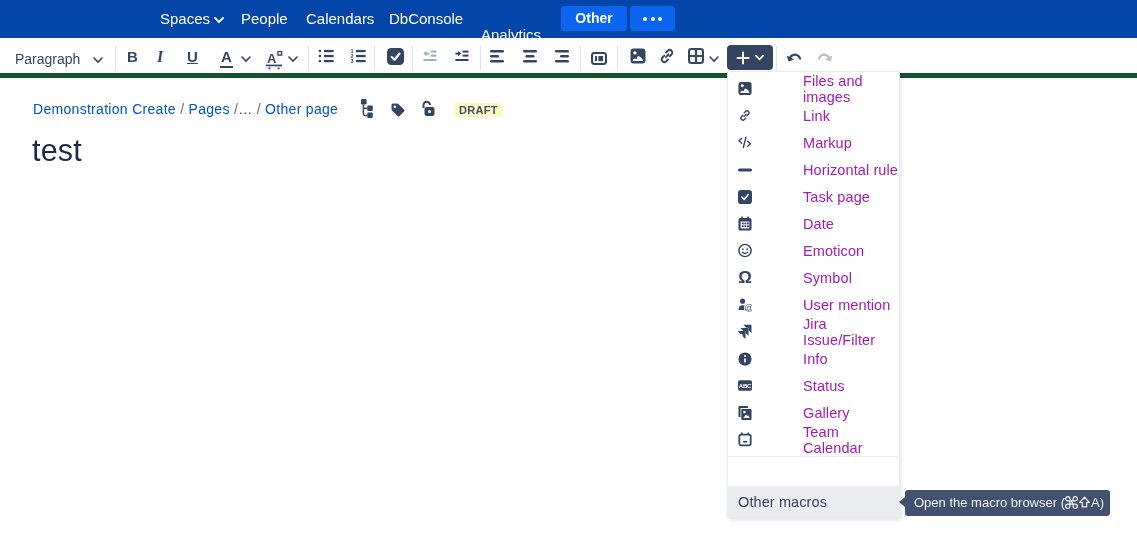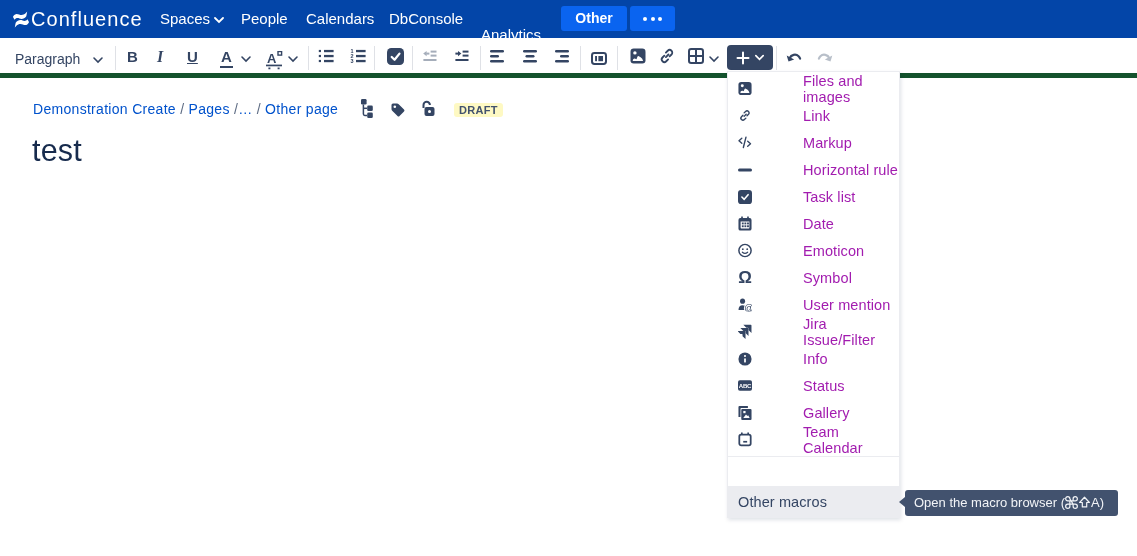--- a/index.html
+++ b/index.html
@@ -40,38 +40,29 @@
 
 #menu { position:absolute; left:727px; top:71px; width:173px; height:447px; background:#fff; border:1px solid #EBECF0; box-shadow:1px 2px 4px rgba(9,30,66,0.13); }
 .mItem { position:relative; height:27px; display:flex; align-items:center; }
 .mIcon { position:absolute; left:10px; width:14px; height:14px; display:flex; align-items:center; justify-content:center; }
 .mText { position:absolute; left:33px; font-size:14.5px; color:#a21caf; letter-spacing:0.1px;margin-left:42px; }
 #menuList { padding-top:3px; }
 #mSep { height:1px; background:#EBECF0; margin-top:3px; }
 #otherMacros { position:absolute; left:0px; bottom:0px; width:171px; height:31px; background:#EBECF0; color:#344563; font-size:14.5px; letter-spacing:0.1px; line-height:33px; padding-left:10px; }
 
 
-#tooltip { position:absolute; left:905px; top:490px; height:26px; background:#42526E; border-radius:3px; color:#F2F4F7; font-size:13px; line-height:26px; padding:0 14px 0 9px; white-space:nowrap; }
+#tooltip { position:absolute; left:905px; top:490px; height:26px; background:#42526E; border-radius:3px; color:#F2F4F7; font-size:13px; line-height:26px; padding:0 6px 0 9px; white-space:nowrap; }
 #tooltip svg { vertical-align:-2px; }
 #tipArrow { position:absolute; left:899px; top:497px; width:0; height:0; border-top:5.5px solid transparent; border-bottom:5.5px solid transparent; border-right:6.5px solid #42526E; }
 </style>
 </head>
 <body>
 <div id="page">
 
   <div id="nav">
-    <div id="logo">
-      <svg width="16" height="17" viewBox="0 0 16 17">
-        <g transform="rotate(-10 8 8.5)">
-        <path fill="#fff" d="M0.5 4.5 C2.5 1.5 5 1.8 7 3.2 C9 4.6 11.5 4.6 13.6 3.2 L15.5 1.8 L13.8 6.2 C11.5 8.4 8.8 8.6 6.6 7.2 C4.8 6.1 2.8 6.3 1.6 7.6 Z"></path>
-        <path fill="#fff" d="M15.5 12.5 C13.5 15.5 11 15.2 9 13.8 C7 12.4 4.5 12.4 2.4 13.8 L0.5 15.2 L2.2 10.8 C4.5 8.6 7.2 8.4 9.4 9.8 C11.2 10.9 13.2 10.7 14.4 9.4 Z"></path>
-        </g>
-      </svg>
-      <span id="logoText">Confluence</span>
-    </div>
     <span class="navItem" id="navSpaces">Spaces</span>
     <svg id="navSpacesChev" width="10" height="10" viewBox="0 0 10 10">
         <path d="M1 3 L5 7 L9 3" stroke="#fff" stroke-width="1.8" fill="none" stroke-linecap="round"></path>
       </svg>
     <span class="navItem" id="navPeople">People</span>
     <span class="navItem" id="navCalendars">Calendars</span>
     <span class="navItem" id="navDb">DbConsole</span>
     <span class="navItem" id="navAnalytics">Analytics</span>
     <div id="createBtn">Other</div>
     <div id="moreBtn">
@@ -291,21 +282,21 @@
           </span>
           <span class="mText">Horizontal rule</span>
         </div>
       <div class="mItem">
           <span class="mIcon">
             <svg width="14" height="14" viewBox="0 0 18 18">
               <rect x="0" y="0" width="18" height="18" rx="4" fill="#344563"></rect>
               <path d="M5 9 L8 12 L13 6" stroke="#fff" stroke-width="2" fill="none" stroke-linecap="round" stroke-linejoin="round"></path>
             </svg>
           </span>
-          <span class="mText">Task list</span>
+          <span class="mText">Task page</span>
         </div>
       <div class="mItem">
           <span class="mIcon">
             <svg width="15" height="16" viewBox="0 0 15 16">
               <g fill="#344563">
                 <rect x="3.4" y="0" width="1.8" height="3"></rect>
                 <rect x="9.8" y="0" width="1.8" height="3"></rect>
                 <path d="M2.6 1.5 L12.4 1.5 Q14.5 1.5 14.5 3.6 L14.5 13 Q14.5 15 12.4 15 L2.6 15 Q0.5 15 0.5 13 L0.5 3.6 Q0.5 1.5 2.6 1.5 Z M2.8 5.2 L2.8 12 Q2.8 12.7 3.5 12.7 L11.5 12.7 Q12.2 12.7 12.2 12 L12.2 5.2 Z" fill-rule="evenodd"></path>
                 <rect x="4.1" y="6.4" width="2" height="2"></rect>
                 <rect x="6.9" y="6.4" width="2" height="2"></rect>

